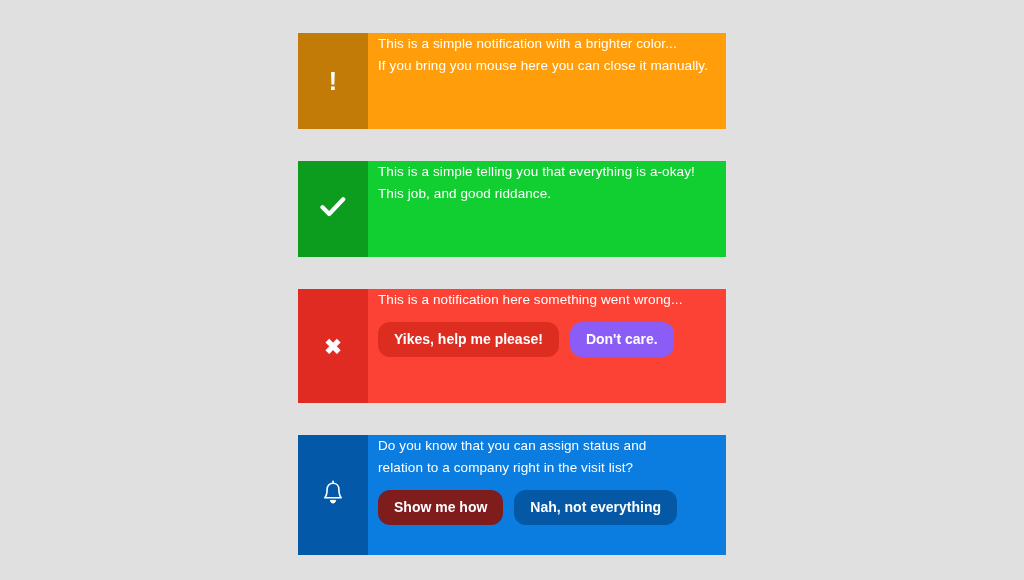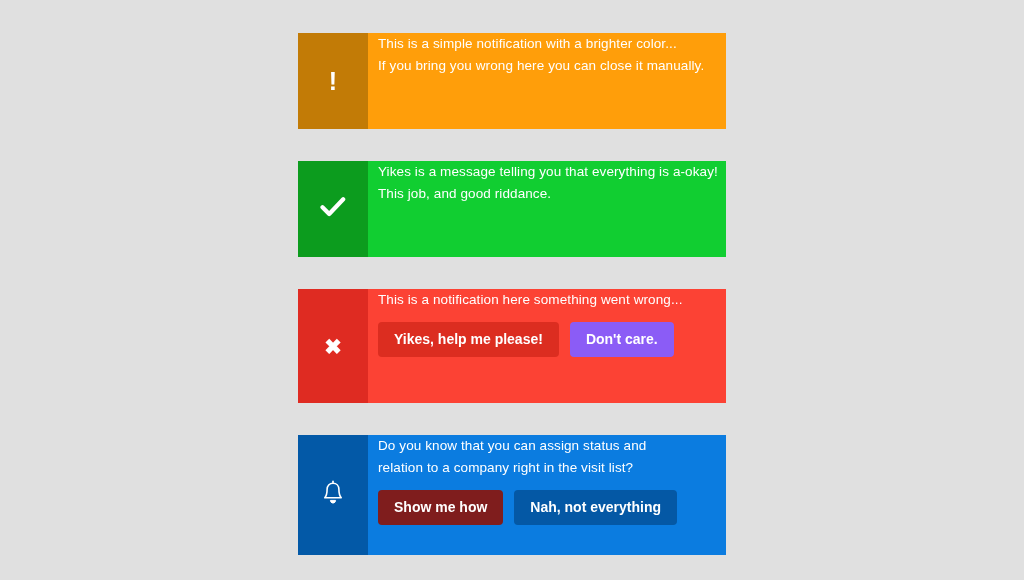--- a/index.html
+++ b/index.html
@@ -60,21 +60,21 @@
   .n-btn {
     border: 0;
     color: #ffffff;
     font-family: "Liberation Sans", sans-serif;
     font-size: 14px;
     font-weight: bold;
     padding: 9px 16px 10px 16px;
     line-height: 16px;
     cursor: pointer;
     white-space: nowrap;
-    border-radius: 4px;
+    border-radius: 12px;
   }
 
   
   .glyph-bang {
     font-size: 25px;
     font-weight: bold;
     line-height: 1;
     font-family: "Liberation Sans", sans-serif;
   }
   .glyph-check { display: block; }
@@ -94,34 +94,34 @@
 <body>
 
 <div id="stack">
 
   <div class="notification h-sm" style="background:#ff9e0a">
     <div class="n-icon" style="background:#c27b06">
       <span class="glyph-bang">!</span>
     </div>
     <div class="n-body">
       <div class="n-line">This is a simple notification with a brighter color...</div>
-      <div class="n-line">If you bring you wrong here you can close it manually.</div>
+      <div class="n-line">If you bring you mouse here you can close it manually.</div>
     </div>
   </div>
 
   <div class="notification h-sm" style="background:#11ce31">
     <div class="n-icon" style="background:#0c9c1e">
       <span class="glyph-check">
         <svg width="26" height="22" viewBox="0 0 26 22" aria-hidden="true">
           <path d="M2.5 11.2 L9.2 18 L23.2 3.2" fill="none" stroke="#ffffff" stroke-width="4.2" stroke-linecap="round" stroke-linejoin="round"></path>
         </svg>
       </span>
     </div>
     <div class="n-body">
-      <div class="n-line">Yikes is a message telling you that everything is a-okay!</div>
+      <div class="n-line">This is a simple telling you that everything is a-okay!</div>
       <div class="n-line">This job, and good riddance.</div>
     </div>
   </div>
 
   <div class="notification h-md" style="background:#fc4234">
     <div class="n-icon" style="background:#df2b22">
       <span class="glyph-cross">✖</span>
     </div>
     <div class="n-body">
       <div class="n-line">This is a notification here something went wrong...</div>

